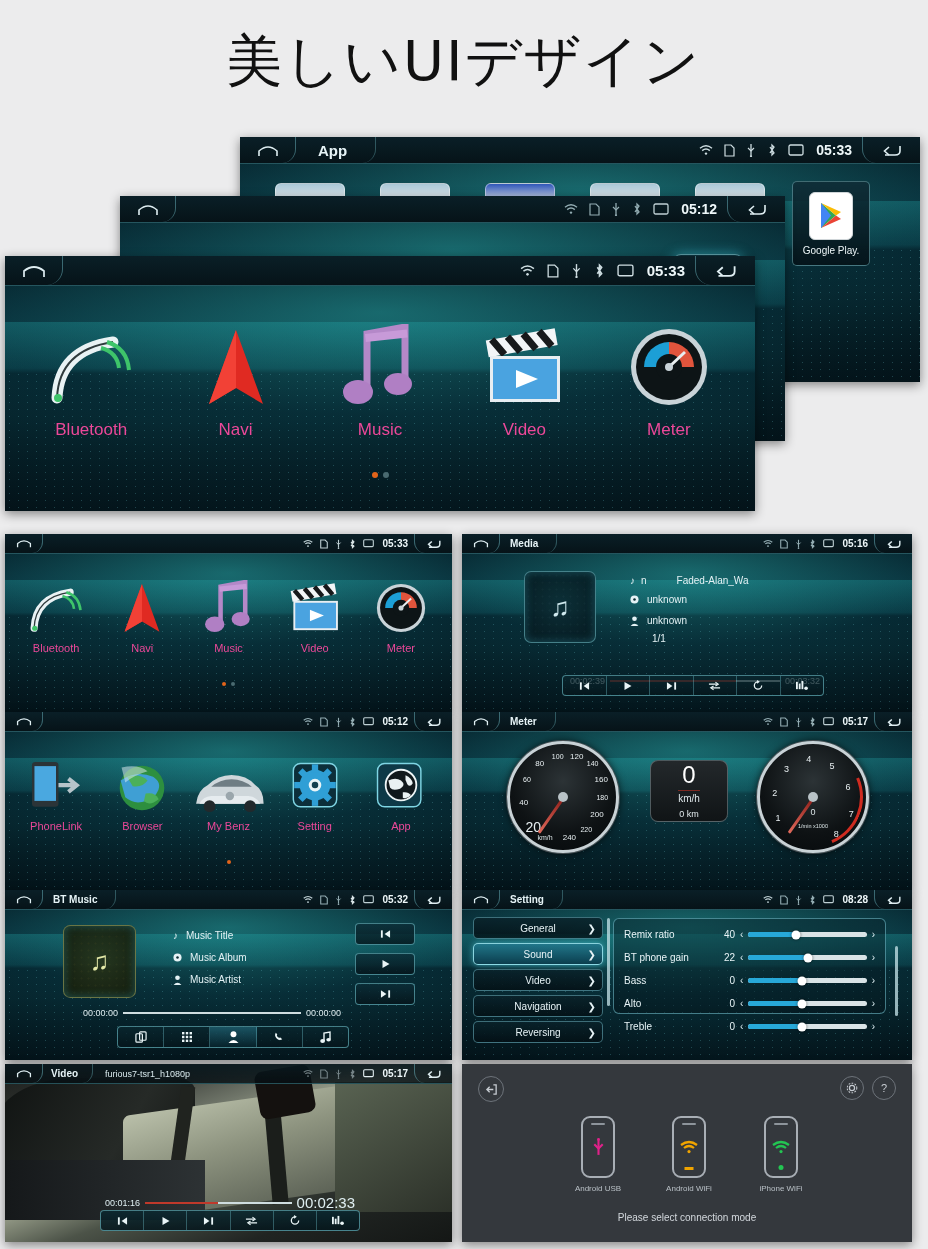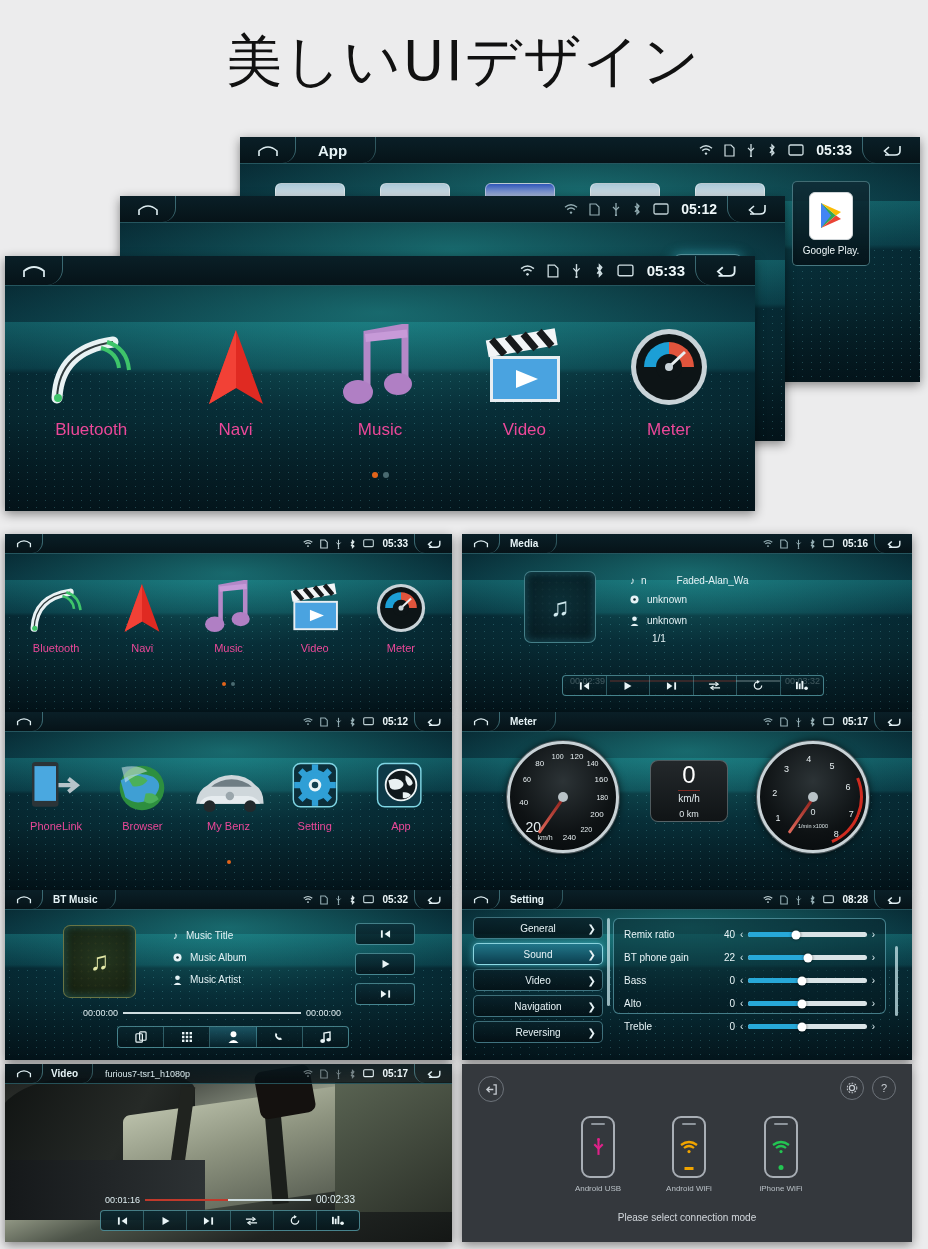--- a/index.html
+++ b/index.html
@@ -1202,21 +1202,21 @@
           <path d="M8 3 L3.5 7 L8 11" fill="none" stroke="#dfeef2" stroke-width="2"></path>
         </svg>
     </div>
   </div>
 
   <div class="timebar" style="left:100px; top:130px; width:250px;">
     <span class="tb-time" style="font-size:9px;">00:01:16</span>
     <div class="tb-track">
         <div class="tb-fill" style="width:50%"></div>
       </div>
-    <span class="tb-time" style="font-size:10px;">00:02:33</span>
+    <span class="tb-time" style="font-size:15px;">00:02:33</span>
   </div>
 
   <div class="ctrlbar" style="left:95px; top:146px; width:260px; height:21px; background:linear-gradient(180deg, rgba(10,40,48,.85), rgba(5,22,28,.85));">
     <div class="cbtn">
         <svg width="11" height="10" viewBox="0 0 12 10">
           <rect x="1" y="1" width="2" height="8" fill="#eaf5f7"></rect>
           <path d="M11 1 L11 9 L5 5 Z" fill="#eaf5f7"></path>
         </svg>
       </div>
     <div class="cbtn">

